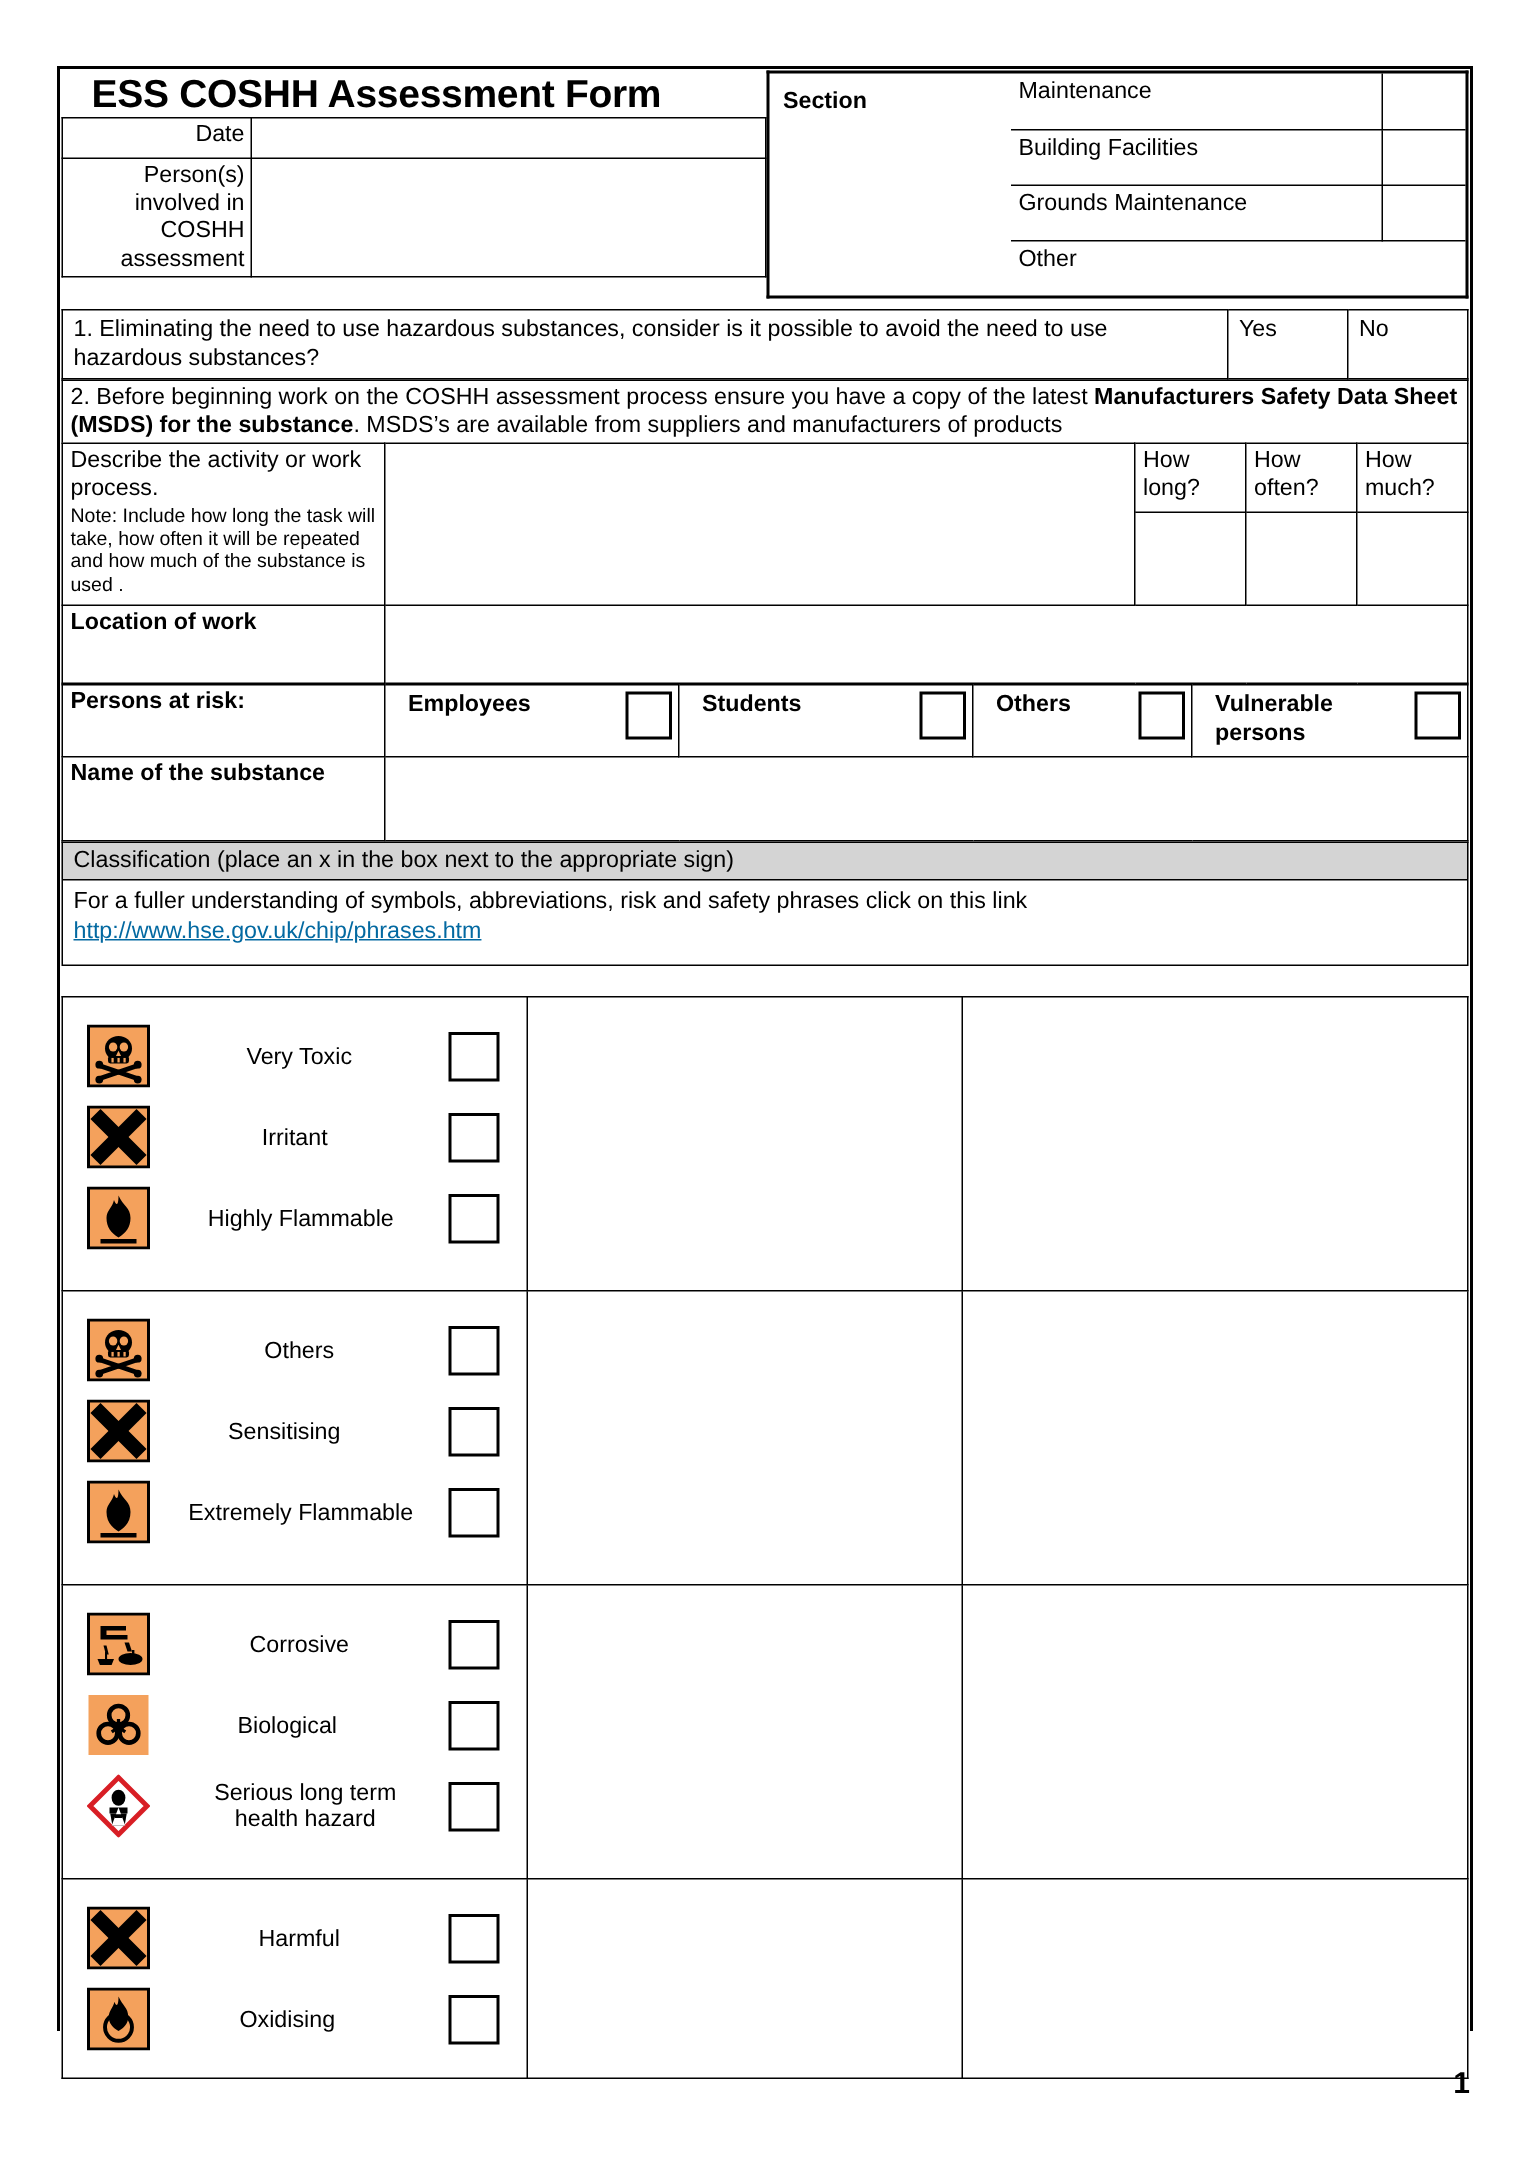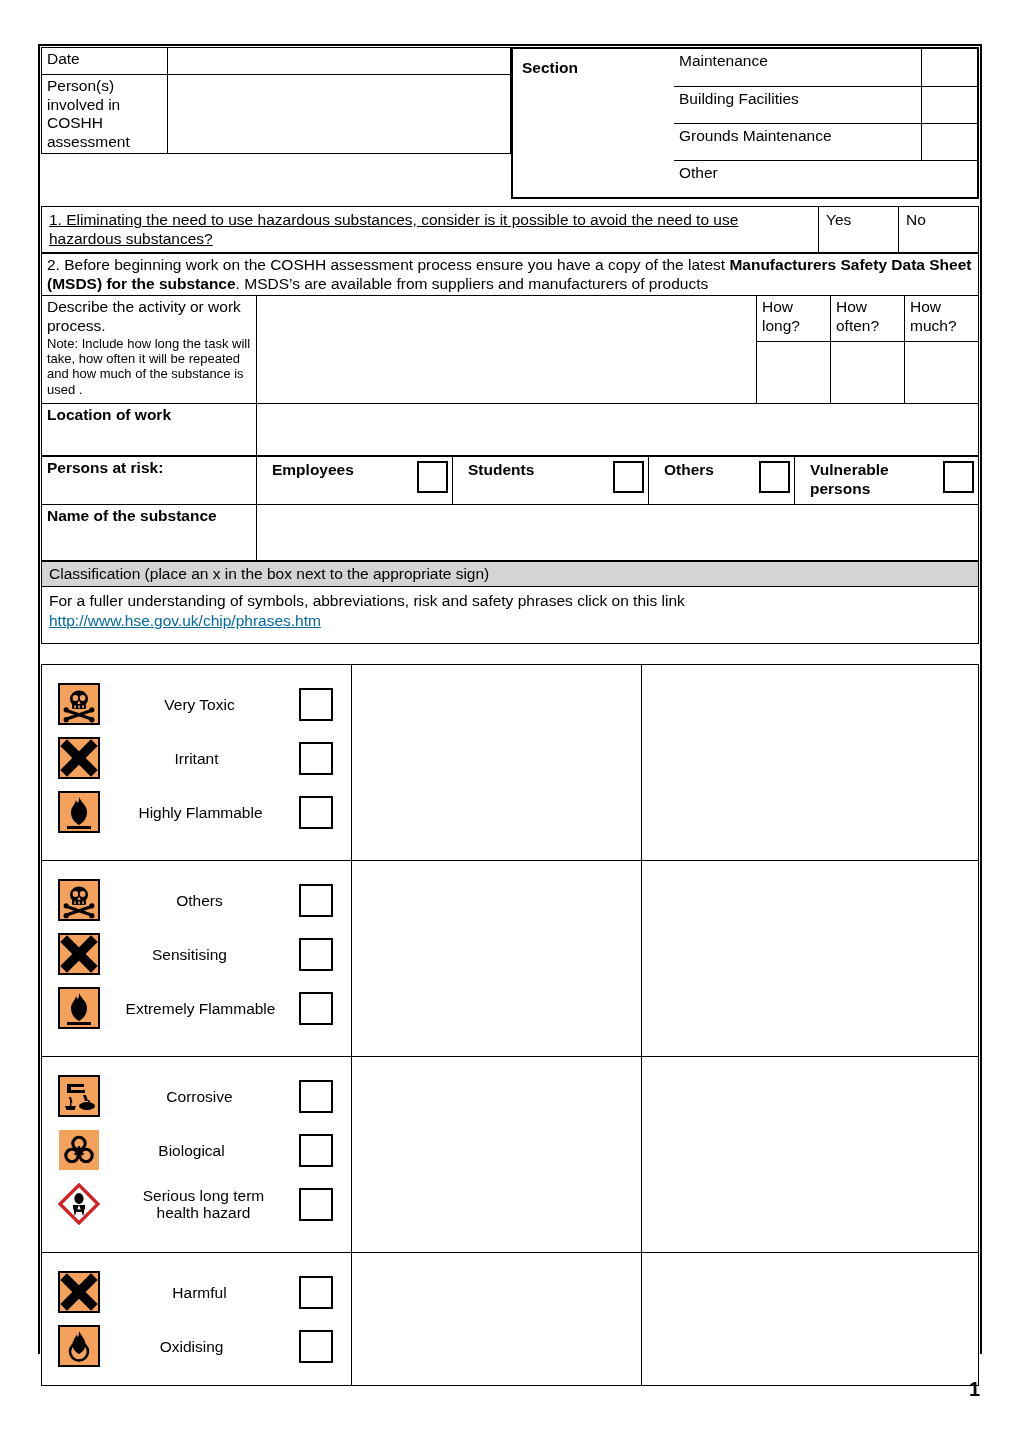--- a/index.html
+++ b/index.html
@@ -67,21 +67,21 @@
   }
   .form-title {
     font-size: 26px;
     font-weight: bold;
     letter-spacing: -0.2px;
     padding: 1px 0 2px 20px;
     line-height: 1.08;
     white-space: nowrap;
   }
   .hdr-left table td { font-size: 15.5px; }
-  .lbl-col { width: 126px; }
+  .lbl-col { width: 126px; text-align: right; }
   .date-row td { height: 27px; }
   .persons-row td { height: 74px; }
 
   .hdr-mid {
     width: 163px;
     border-left: 2.2px solid #000;
     border-top: 2.2px solid #000;
     border-bottom: 2.2px solid #000;
     box-sizing: border-box;
     padding: 10px 0 17px 9px;
@@ -104,21 +104,21 @@
     height: 37px;
     padding-top: 3px;
   }
   .hdr-right tr:last-child td { border-bottom: none; }
   .hdr-right td.last { border-right: none; }
   .sec-check { width: 56px; }
 
   
   .q-table { margin-top: 7px; }
   .q-table td { font-size: 15.5px; padding: 4px 6px 4px 7px; }
-  .q1-text { height: 44px; text-decoration: underline; }
+  .q1-text { height: 44px; }
   .yn { width: 80px; text-align: left; margin-top: 48px; }
 
   
   .q2 { border-bottom: none !important; padding-bottom: 2px; }
 
   
   .desc-label { width: 215px; }
   .desc-note { font-size: 13px; line-height: 1.18; }
   .how-col { width: 74px; margin-top: 48px; }
   .how-hdr { height: 46px; }
@@ -245,20 +245,21 @@
 
 <div id="page">
 
   <div class="page-frame"></div>
 
   <div class="content">
 
     <div class="hdr-wrap">
 
       <div class="hdr-left">
+        <div class="form-title">ESS COSHH Assessment Form</div>
         <table>
           <tbody>
               <tr class="date-row">
             <td class="lbl-col">Date</td>
             <td></td>
           </tr>
           <tr class="persons-row">
             <td class="lbl-col">Person(s) involved in COSHH assessment</td>
             <td></td>
           </tr>

